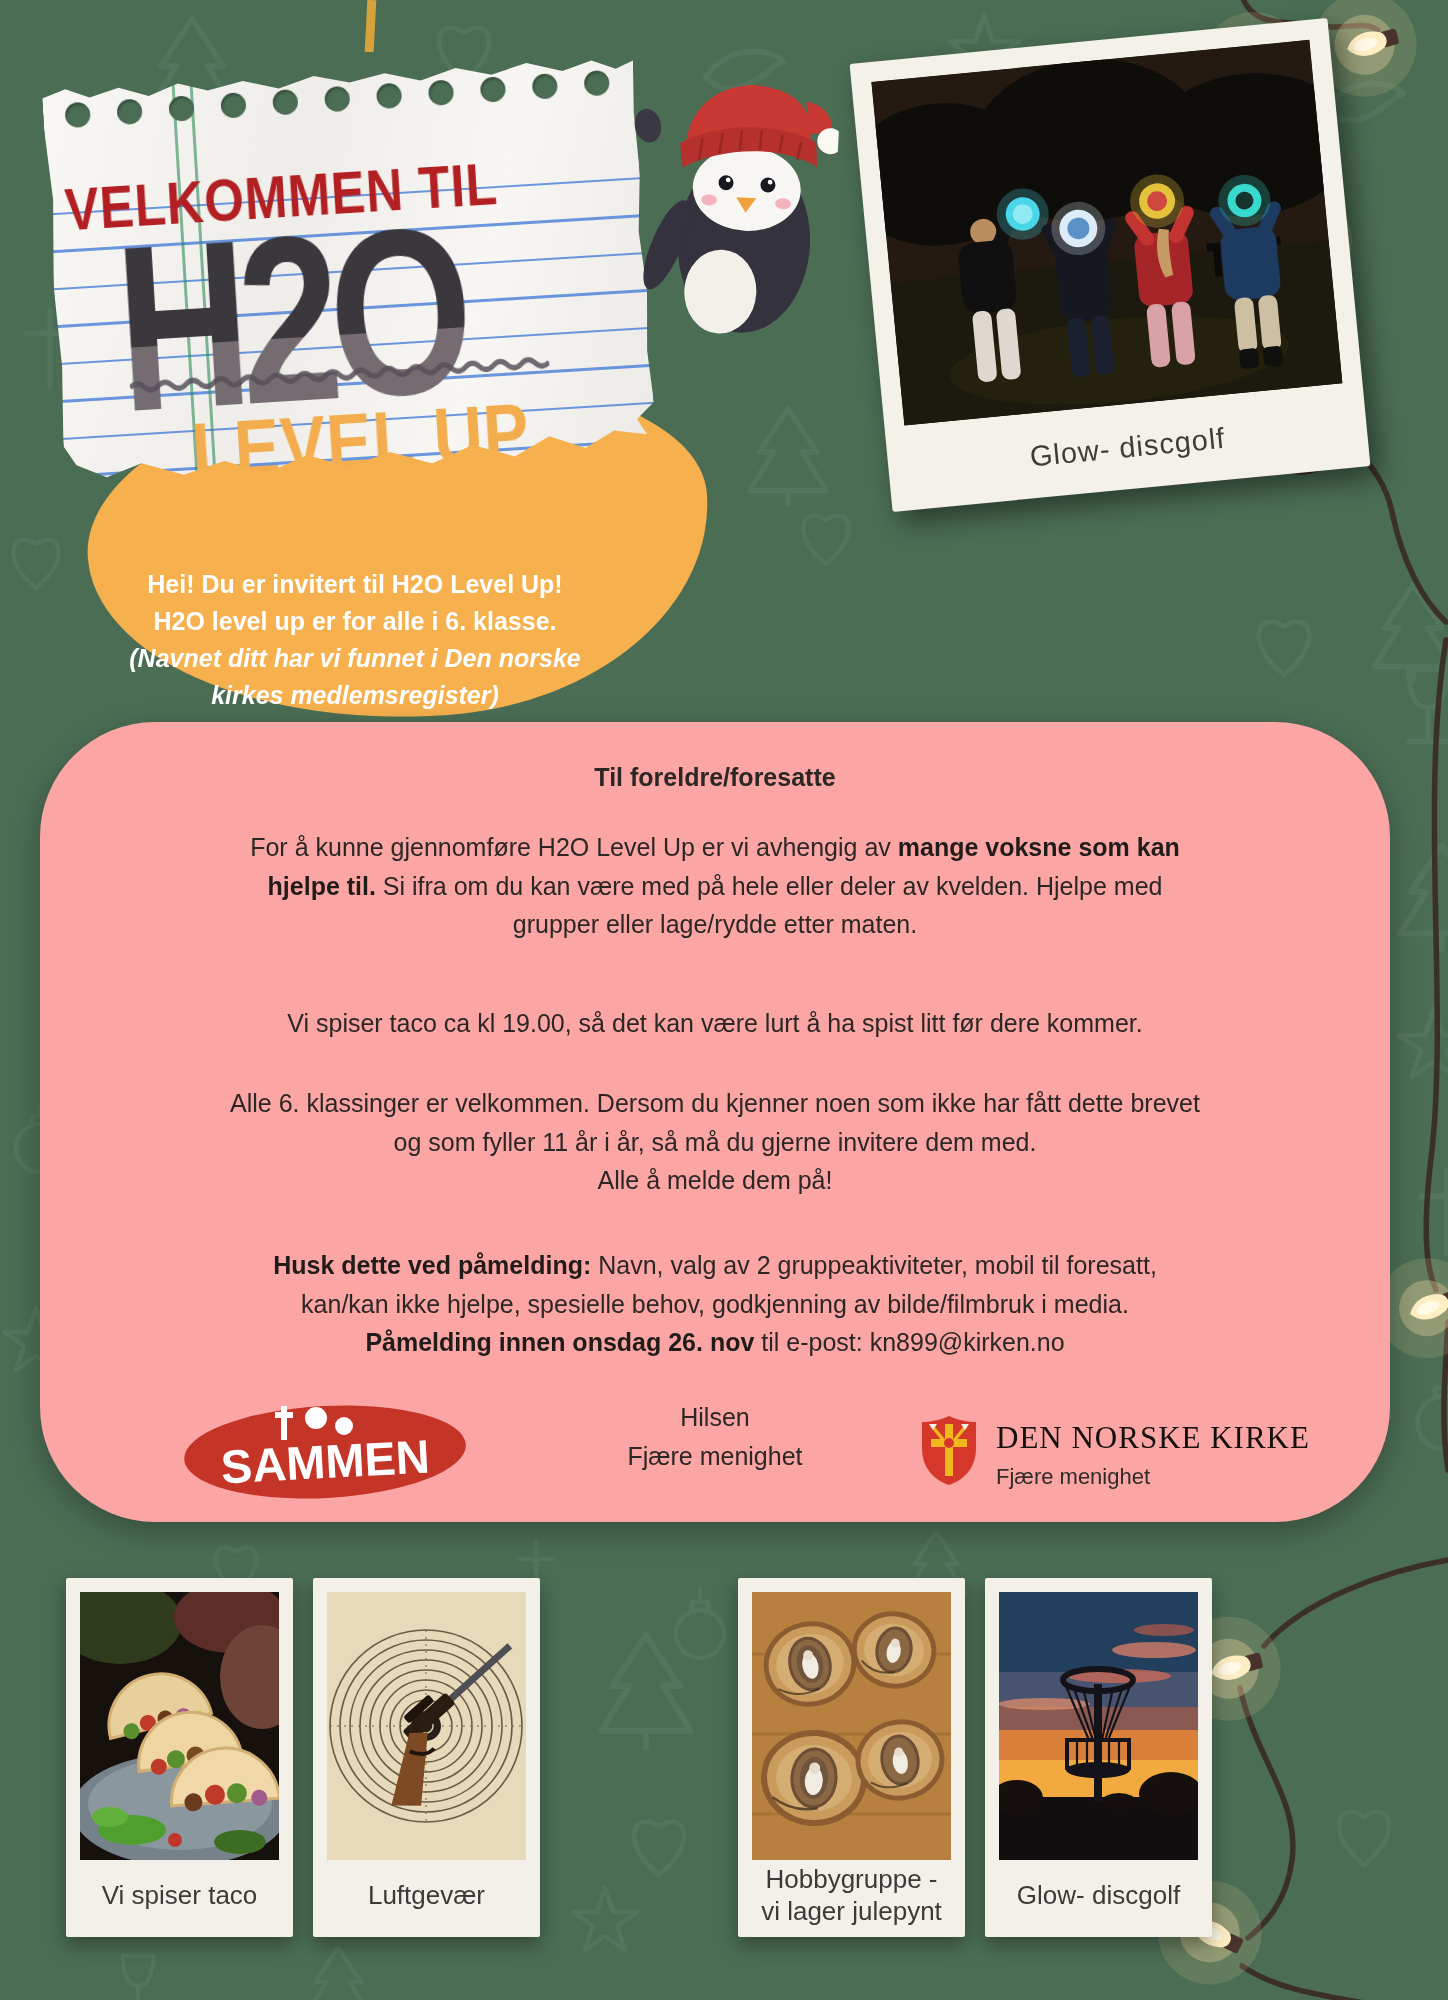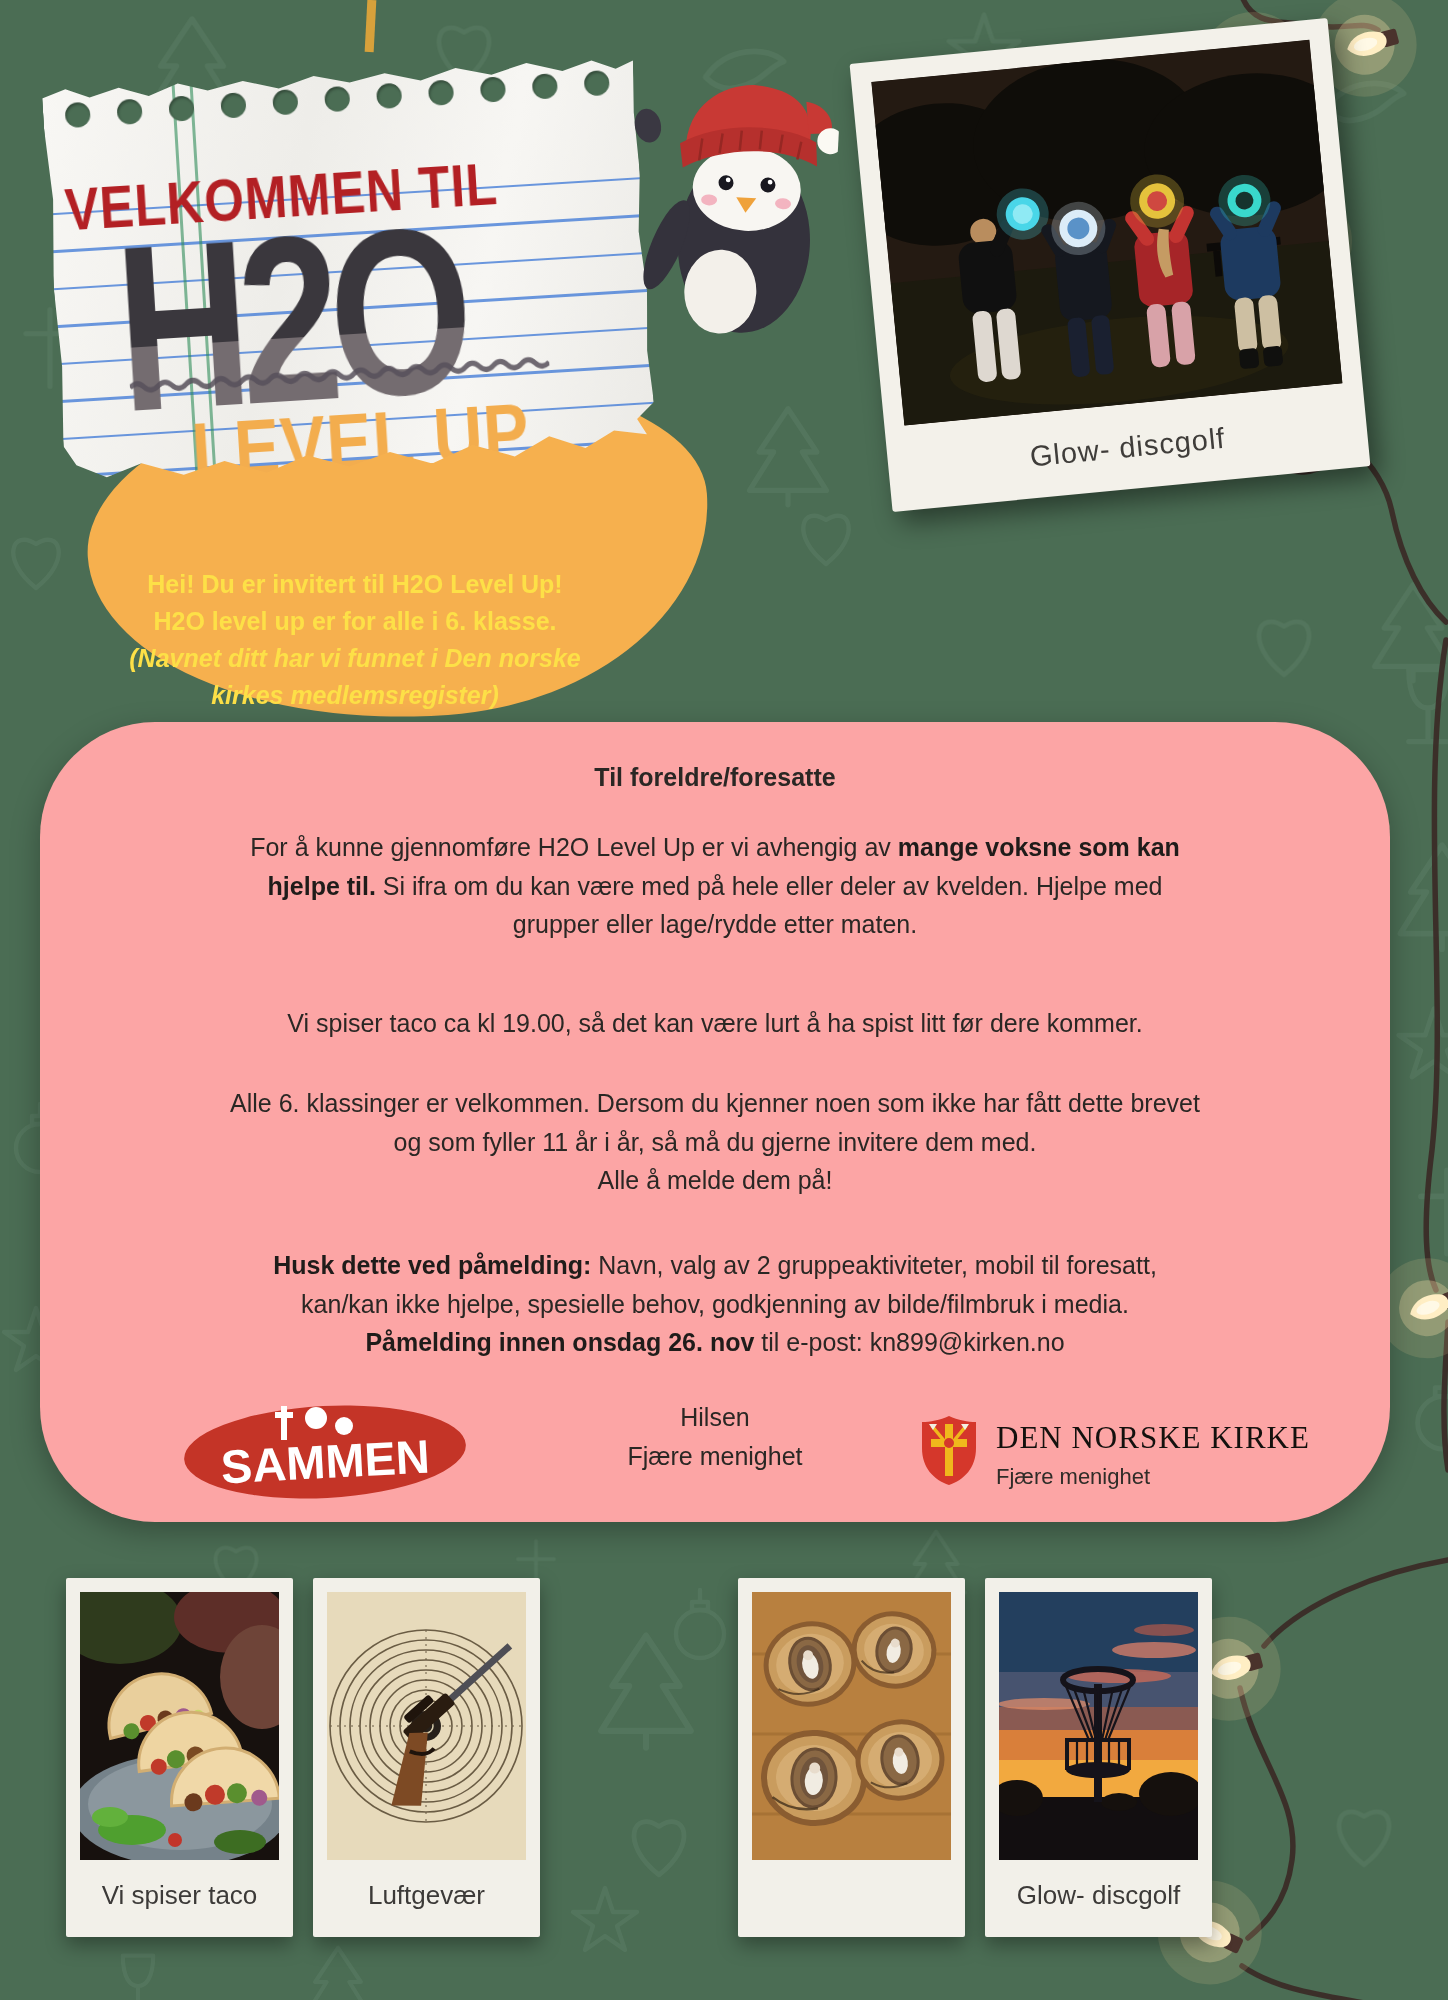--- a/index.html
+++ b/index.html
@@ -31,21 +31,21 @@
   .h2o{position:absolute;left:50px;top:128px;width:470px;text-align:center;font-size:235px;font-weight:900;line-height:1;
        letter-spacing:-14px;transform:scaleX(.78);transform-origin:left;
        background:linear-gradient(to bottom,#3a373d 0 58%,#746c70 58% 100%);
        -webkit-background-clip:text;background-clip:text;color:transparent;}
   .levelup{position:absolute;left:128px;top:326px;width:372px;text-align:center;font-size:80px;font-weight:900;
            color:#f3ad4e;white-space:nowrap;transform:scaleX(.85);transform-origin:left;letter-spacing:1px;}
   
   .blob{left:88px;top:380px;width:622px;height:338px;background:#f6b04e;transform:rotate(-4deg);
         border-radius:52% 48% 44% 56% / 46% 40% 60% 54%;}
   .invite{left:112px;top:566px;width:486px;text-align:center;font-size:25px;font-weight:bold;
-          line-height:37px;color:#fde047;}
+          line-height:37px;color:#ffffff;}
   .invite .it{font-style:italic;}
   
   .polaroid-top{left:870px;top:40px;width:480px;height:450px;background:#f3f1ea;border-radius:3px;
                 transform:rotate(-5.5deg);box-shadow:8px 12px 26px rgba(0,0,0,.45);}
   .polaroid-top .photo{position:absolute;left:20px;top:20px;width:440px;height:345px;background:#1d150f;}
   .polaroid-top .cap{position:absolute;left:0;right:0;top:378px;height:60px;display:flex;align-items:center;
                      justify-content:center;font-size:29px;color:#3f3d3a;letter-spacing:1px;}
   
   .letterbox{left:40px;top:722px;width:1350px;height:800px;background:#fca5a5;border-radius:115px;
              box-shadow:0 10px 30px rgba(0,0,0,.28);}
@@ -480,20 +480,22 @@
       </g>
       <g transform="translate(148,168) rotate(-8)">
         <ellipse rx="42" ry="38" fill="#c99c5e" stroke="#8a5c30" stroke-width="5"></ellipse>
         <ellipse rx="32" ry="28" fill="#d8b077" opacity=".8"></ellipse>
         <ellipse rx="18" ry="24" fill="#8a6844" stroke="#6b4e34" stroke-width="3"></ellipse>
         <ellipse cx="0" cy="2" rx="7.5" ry="12" fill="#f1ece2"></ellipse>
           <circle cx="0" cy="-8" r="4.5" fill="#e8dccc"></circle>
         <path d="M-32,18 q16,12 36,6" stroke="#3a2a18" stroke-width="2" fill="none" opacity=".7"></path>
       </g>
     </svg>
+    <div class="cap">Hobbygruppe -
+vi lager julepynt</div>
   </div>
 
   <div class="pcard" style="left:985px">
     <svg class="photo" viewBox="0 0 199 268" preserveAspectRatio="none">
       <rect width="199" height="268" fill="#233f5e"></rect>
       <rect y="80" width="199" height="45" fill="#47536f"></rect>
       <rect y="115" width="199" height="30" fill="#8a5a52"></rect>
       <rect y="138" width="199" height="40" fill="#d97f3a"></rect>
       <rect y="168" width="199" height="42" fill="#f2a93f"></rect>
       <ellipse cx="155" cy="58" rx="42" ry="8" fill="#e0826a" opacity=".75"></ellipse>

